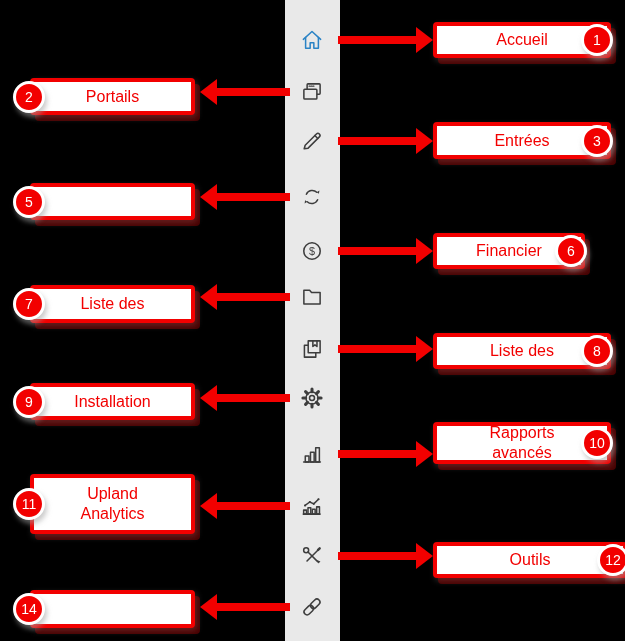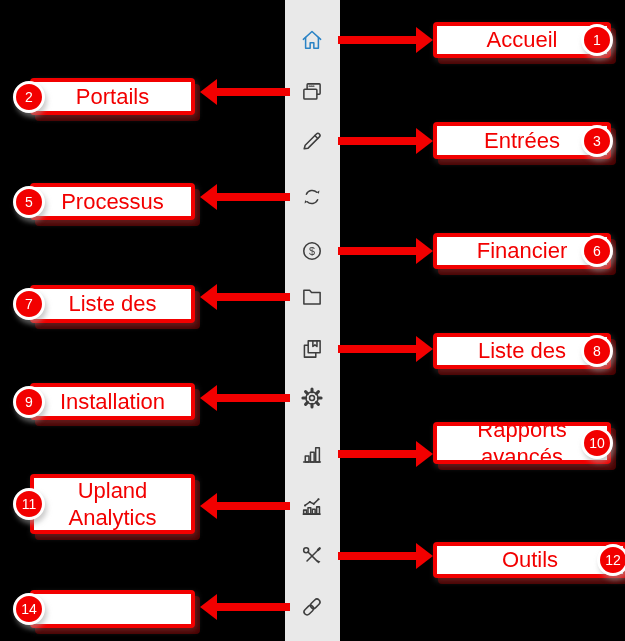--- a/index.html
+++ b/index.html
@@ -8,21 +8,21 @@
   }
   *{box-sizing:border-box;margin:0;padding:0;}
   body{background:#222;font-family:"Liberation Sans",sans-serif;}
   .stage{position:relative;width:625px;height:641px;background:var(--bg);overflow:hidden;}
   .sidebar{position:absolute;left:285px;top:0;width:55px;height:641px;background:var(--sidebar-bg);}
   .icon-btn{position:absolute;left:14px;width:26px;height:26px;cursor:pointer;}
   .icon-btn svg{width:26px;height:26px;display:block;}
   .callout{position:absolute;background:var(--box-bg);border:4px solid var(--red);
     border-radius:4px;display:flex;align-items:center;justify-content:center;
     box-shadow:5px 6px 0 rgba(255,0,0,0.27), 2px 3px 6px rgba(90,90,90,0.5);}
-  .callout .label{color:var(--red);font-size:22px;line-height:1.25;text-align:center;
+  .callout .label{color:var(--red);font-size:16px;line-height:1.25;text-align:center;
     white-space:pre-line;padding:0 6px;}
   .badge{position:absolute;top:50%;transform:translateY(-50%);width:32px;height:32px;
     background:var(--red);border:3px solid #fff;border-radius:50%;
     display:flex;align-items:center;justify-content:center;
     color:var(--badge-text);font-size:14px;
     box-shadow:2px 4px 5px rgba(160,160,160,0.55);}
   .callout.left .badge{left:-21px;}
   .callout.right .badge{right:-6px;}
   .arrow{position:absolute;height:26px;}
   .arrow .shaft{position:absolute;top:9px;height:8px;background:var(--red);}
@@ -149,28 +149,27 @@
       </div>
       <div class="callout right" style="top: 122px; left: 433px; width: 178px; height: 37px;">
         <span class="label">Entrées</span>
         <span class="badge">3</span>
       </div>
       <div class="arrow to-right" style="top: 128px; left: 338px; width: 95px;">
         <div class="shaft"></div>
         <div class="head"></div>
       </div>
       <div class="callout left" style="top: 183px; left: 30px; width: 165px; height: 37px;">
-        <span class="label">Processus</span>
         <span class="badge">5</span>
       </div>
       <div class="arrow to-left" style="top: 184px; left: 200px; width: 90px;">
         <div class="shaft"></div>
         <div class="head"></div>
       </div>
-      <div class="callout right" style="top: 233px; left: 433px; width: 178px; height: 36px;">
+      <div class="callout right" style="top: 233px; left: 433px; width: 152px; height: 36px;">
         <span class="label">Financier</span>
         <span class="badge">6</span>
       </div>
       <div class="arrow to-right" style="top: 238px; left: 338px; width: 95px;">
         <div class="shaft"></div>
         <div class="head"></div>
       </div>
       <div class="callout left" style="top: 285px; left: 30px; width: 165px; height: 38px;">
         <span class="label">Liste des</span>
         <span class="badge">7</span>

